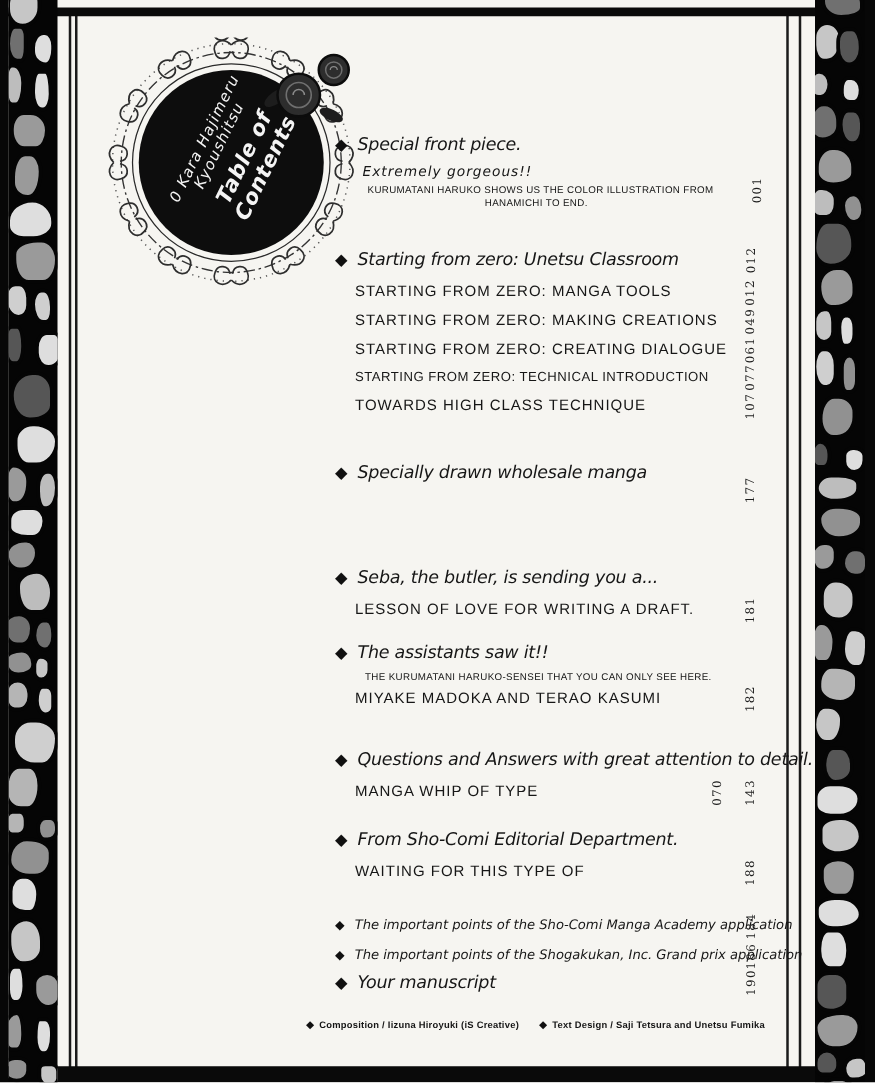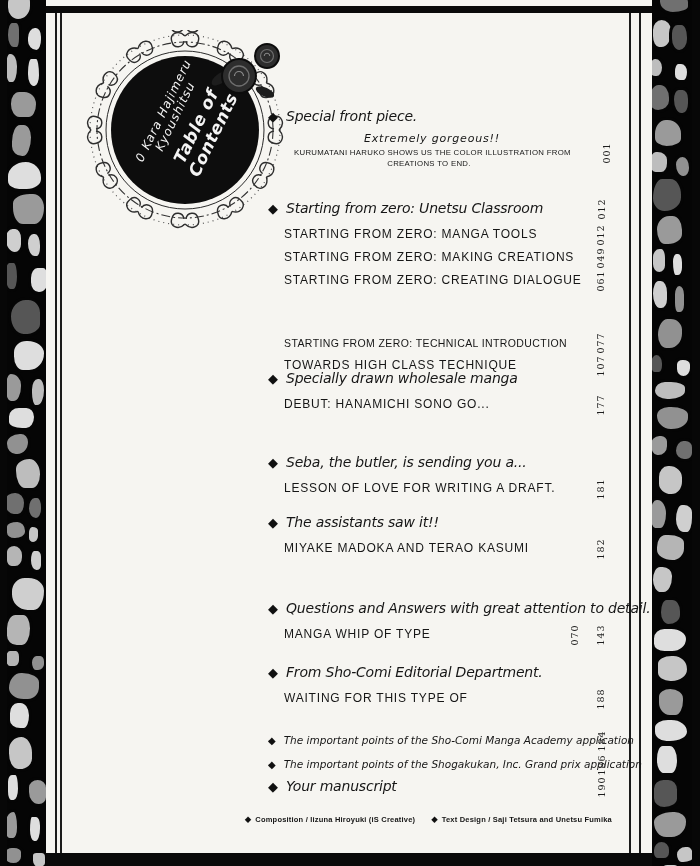--- a/index.html
+++ b/index.html
@@ -34,26 +34,26 @@
   .row{position:relative;white-space:nowrap;}
   .head-row{display:flex;align-items:baseline;gap:8px;line-height:20px;margin-bottom:4px;}
   .diamond{font-size:13px;line-height:inherit;color:#101010;flex:0 0 auto;}
   .sm .diamond{font-size:10px;}
   .head-row .txt{font-family:"DejaVu Sans",sans-serif;font-style:italic;font-weight:500;}
   .script-lg .txt{font-size:14px;letter-spacing:-.2px;}
   .script-sm .txt{font-size:10.5px;}
   .line{padding-left:16px;line-height:23px;font-family:"Liberation Sans",sans-serif;}
   .line .txt{letter-spacing:.8px;}
   .caps-lg{font-size:12px;}
-  .caps-md{font-size:10.5px;line-height:22px;margin-top:40px;}
+  .caps-md{font-size:10.5px;line-height:22px;}
   .caps-md .txt{letter-spacing:.4px;}
   .caps-sm{font-size:7.8px;line-height:11px;margin-left:16px;}
   .caps-sm .txt{letter-spacing:.3px;}
   .scr-sm{font-family:"DejaVu Sans",sans-serif;font-style:italic;font-size:11px;
-          line-height:16px;padding-left:22px;text-align:center;}
+          line-height:16px;padding-left:22px;}
   .center{text-align:center;padding-left:10px;padding-right:10px;}
   .pad8{padding-left:8px;}
   .pages{position:absolute;right:-38px;top:50%;transform:translateY(-50%);
          display:flex;gap:3px;}
   .pg{writing-mode:vertical-rl;transform:rotate(180deg);font-size:9.5px;
       font-family:"DejaVu Serif",serif;letter-spacing:1px;color:#1d1d1d;}
   
   .credits{position:absolute;top:814px;left:230px;width:382px;display:flex;
            justify-content:flex-end;gap:16px;font-size:7.5px;z-index:2;
            font-family:"Liberation Sans",sans-serif;color:#151515;}
@@ -199,21 +199,21 @@
   <div id="sections">
       <div class="section" style="top: 106px;">
         <div class="row head-row script-lg">
           <span class="diamond">◆</span>
           <span class="txt">Special front piece.</span>
         </div>
         <div class="row line scr-sm"><span class="txt">Extremely gorgeous!!</span></div>
         <div class="row line caps-sm center"><span class="txt">KURUMATANI HARUKO SHOWS US THE COLOR ILLUSTRATION FROM</span><span class="pages">
             <span class="pg">001</span>
           </span></div>
-        <div class="row line caps-sm center"><span class="txt">CREATIONS TO END.</span></div>
+        <div class="row line caps-sm center"><span class="txt">HANAMICHI TO END.</span></div>
       </div>
       <div class="section" style="top: 198px;">
         <div class="row head-row script-lg">
           <span class="diamond">◆</span>
           <span class="txt">Starting from zero: Unetsu Classroom</span>
           <span class="pages">
             <span class="pg">012</span>
           </span>
         </div>
         <div class="row line caps-lg"><span class="txt">STARTING FROM ZERO: MANGA TOOLS</span><span class="pages">
@@ -230,38 +230,39 @@
           </span></div>
         <div class="row line caps-lg"><span class="txt">TOWARDS HIGH CLASS TECHNIQUE</span><span class="pages">
             <span class="pg">107</span>
           </span></div>
       </div>
       <div class="section" style="top: 368px;">
         <div class="row head-row script-lg">
           <span class="diamond">◆</span>
           <span class="txt">Specially drawn wholesale manga</span>
         </div>
-        <div class="row line caps-lg"><span class="txt">DEBUT: HANAMICHI SONO GO...</span><span class="pages">
+        <div class="row line caps-lg"><span class="pages">
             <span class="pg">177</span>
           </span></div>
       </div>
       <div class="section" style="top: 452px;">
         <div class="row head-row script-lg">
           <span class="diamond">◆</span>
           <span class="txt">Seba, the butler, is sending you a...</span>
         </div>
         <div class="row line caps-lg"><span class="txt">LESSON OF LOVE FOR WRITING A DRAFT.</span><span class="pages">
             <span class="pg">181</span>
           </span></div>
       </div>
       <div class="section" style="top: 512px;">
         <div class="row head-row script-lg">
           <span class="diamond">◆</span>
           <span class="txt">The assistants saw it!!</span>
         </div>
+        <div class="row line caps-sm pad8"><span class="txt">THE KURUMATANI HARUKO-SENSEI THAT YOU CAN ONLY SEE HERE.</span></div>
         <div class="row line caps-lg"><span class="txt">MIYAKE MADOKA AND TERAO KASUMI</span><span class="pages">
             <span class="pg">182</span>
           </span></div>
       </div>
       <div class="section" style="top: 598px;">
         <div class="row head-row script-lg">
           <span class="diamond">◆</span>
           <span class="txt">Questions and Answers with great attention to detail.</span>
         </div>
         <div class="row line caps-lg"><span class="txt">MANGA WHIP OF TYPE</span><span class="pages">

